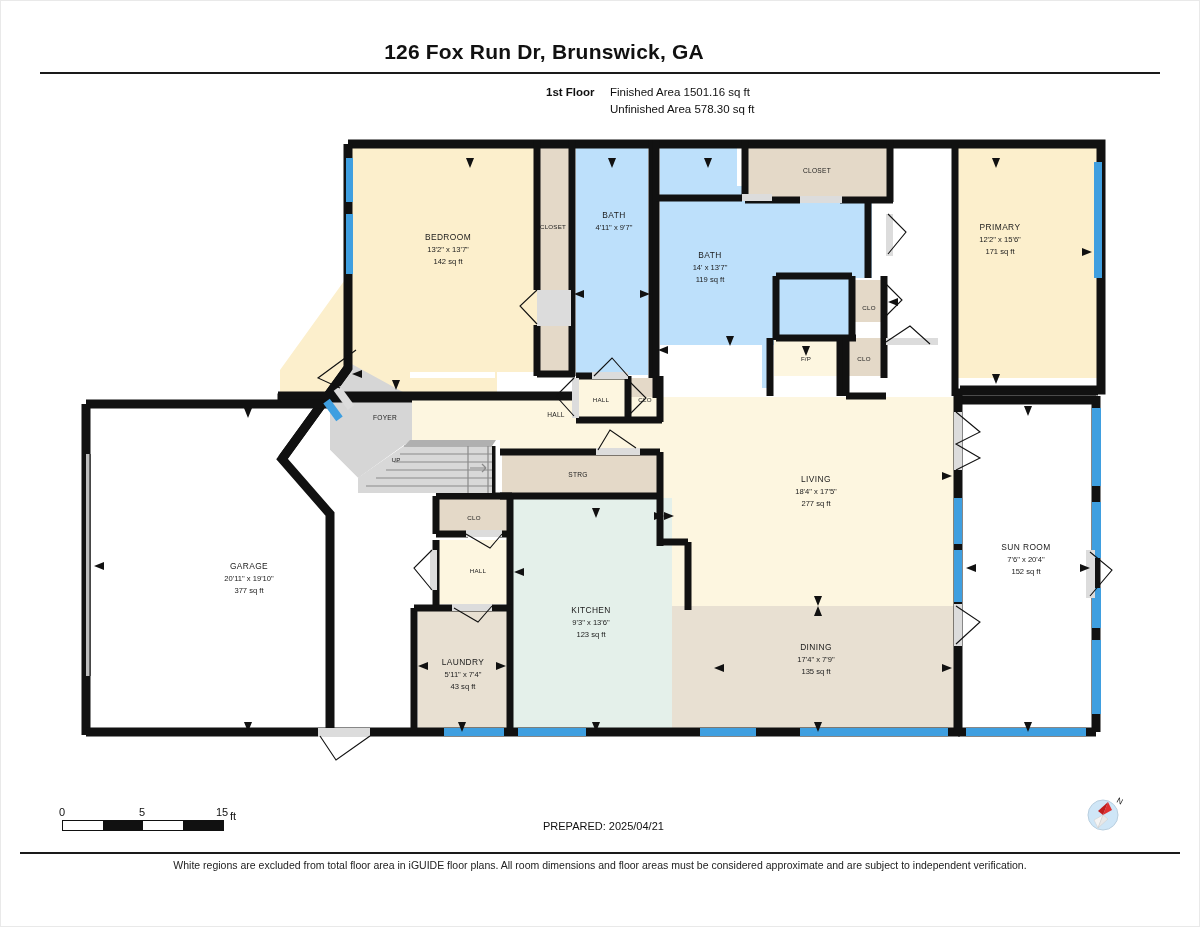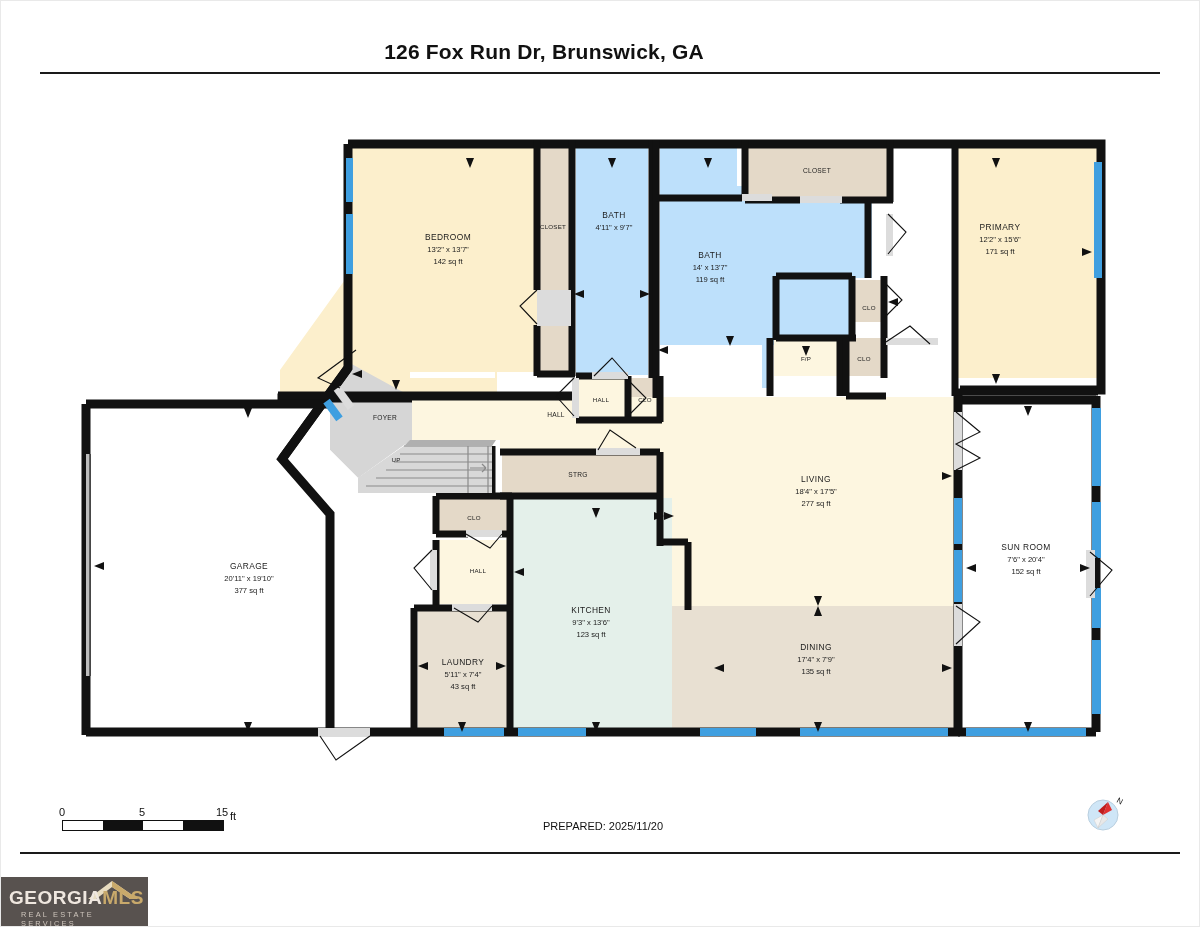--- a/index.html
+++ b/index.html
@@ -35,20 +35,24 @@
   .logo .roof{position:absolute;left:86px;top:3px;width:54px;height:20px;}
   .page-edge{position:absolute;left:0;top:0;width:1200px;height:927px;border:1px solid #e9e9e9;box-sizing:border-box;pointer-events:none;}
 </style>
 </head>
 <body>
 
 <div id="page">
 
   <div class="hdr-title">126 Fox Run Dr, Brunswick, GA</div>
   <div class="hdr-rule"></div>
+  <div class="hdr-meta">
+    <div><span class="flr">1st Floor</span><span>Finished Area 1501.16 sq ft</span></div>
+    <div class="row2"><span>Unfinished Area 578.30 sq ft</span></div>
+  </div>
 
   <svg class="plan" viewBox="0 0 1200 680">
     <g>
 
       <polygon fill="#fcefcc" points="352,30 537,30 537,262 410,262 410,268 495,268 495,262 497,262 497,285 280,285 280,260 352,160"></polygon>
 
       <rect fill="#e4d9c8" x="537" y="30" width="32" height="232"></rect>
 
       <rect fill="#bde0fb" x="576" y="30" width="72" height="235"></rect>
 
@@ -372,36 +376,29 @@
     </div>
     <div class="scale-bar">
       <i></i>
       <i class="on"></i>
       <i></i>
       <i class="on"></i>
     </div>
     <span class="scale-ft">ft</span>
   </div>
 
-  <div class="prepared">PREPARED: 2025/11/20</div>
+  <div class="prepared">PREPARED: 2025/04/21</div>
 
   <svg class="compass" viewBox="0 0 46 46">
     <circle cx="21" cy="25" r="15" fill="#cfe6f7" stroke="#b9cfdf" stroke-width="1"></circle>
     <polygon points="21,25 26,12 30,20" fill="#e03030"></polygon>
     <polygon points="21,25 16,38 12,30" fill="#f4f4f4" stroke="#cccccc" stroke-width="0.5"></polygon>
     <polygon points="21,25 26,12 16,21" fill="#c01c1c"></polygon>
     <polygon points="21,25 16,38 26,29" fill="#e8e8e8" stroke="#cccccc" stroke-width="0.5"></polygon>
     <text x="34" y="12" font-family="'Liberation Sans',sans-serif" font-size="8" fill="#111" transform="rotate(28 34 12)">N</text>
   </svg>
 
   <div class="footer-rule"></div>
-
-  <div class="logo">
-    <svg class="roof" viewBox="0 0 54 20">
-      <polygon points="2,19 26,1 52,19 44,19 26,7 10,19" fill="#e8dcc0"></polygon>
-      <polygon points="26,1 52,19 44,19 26,7" fill="#c8a96b"></polygon>
-    </svg>
-    <div class="l1"><span>GEORGIA</span><b>MLS</b></div>
-    <div class="l2">REAL ESTATE SERVICES</div>
-  </div>
+  <div class="disclaim">White regions are excluded from total floor area in iGUIDE floor plans. All room dimensions and floor areas must be considered approximate and are subject to independent verification.</div>
+
 
   <div class="page-edge"></div>
 </div>
 
 </body></html>

